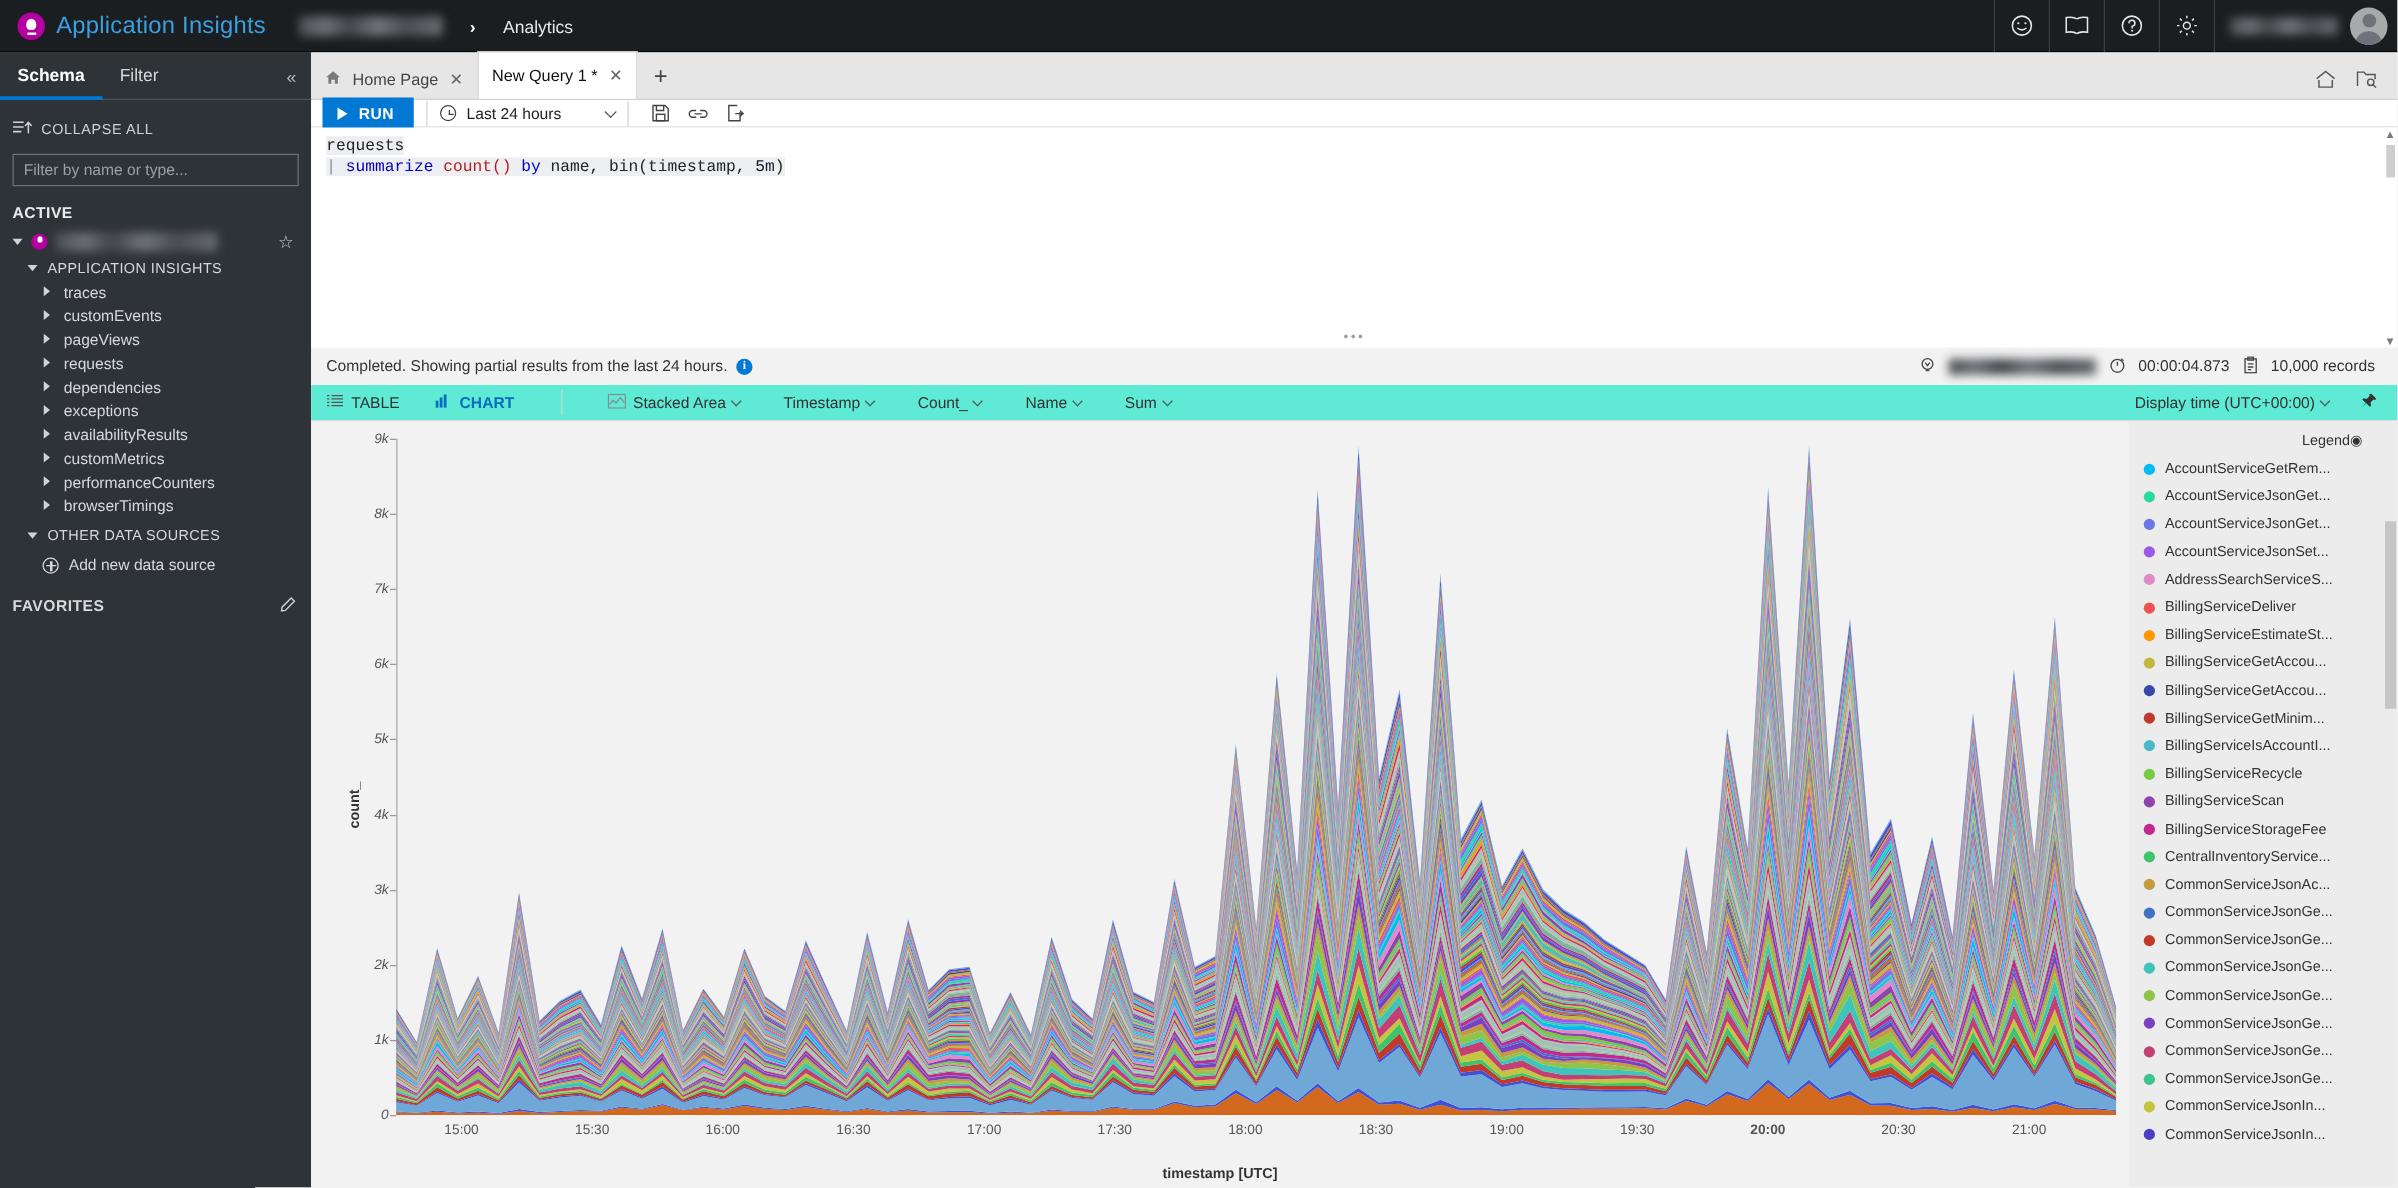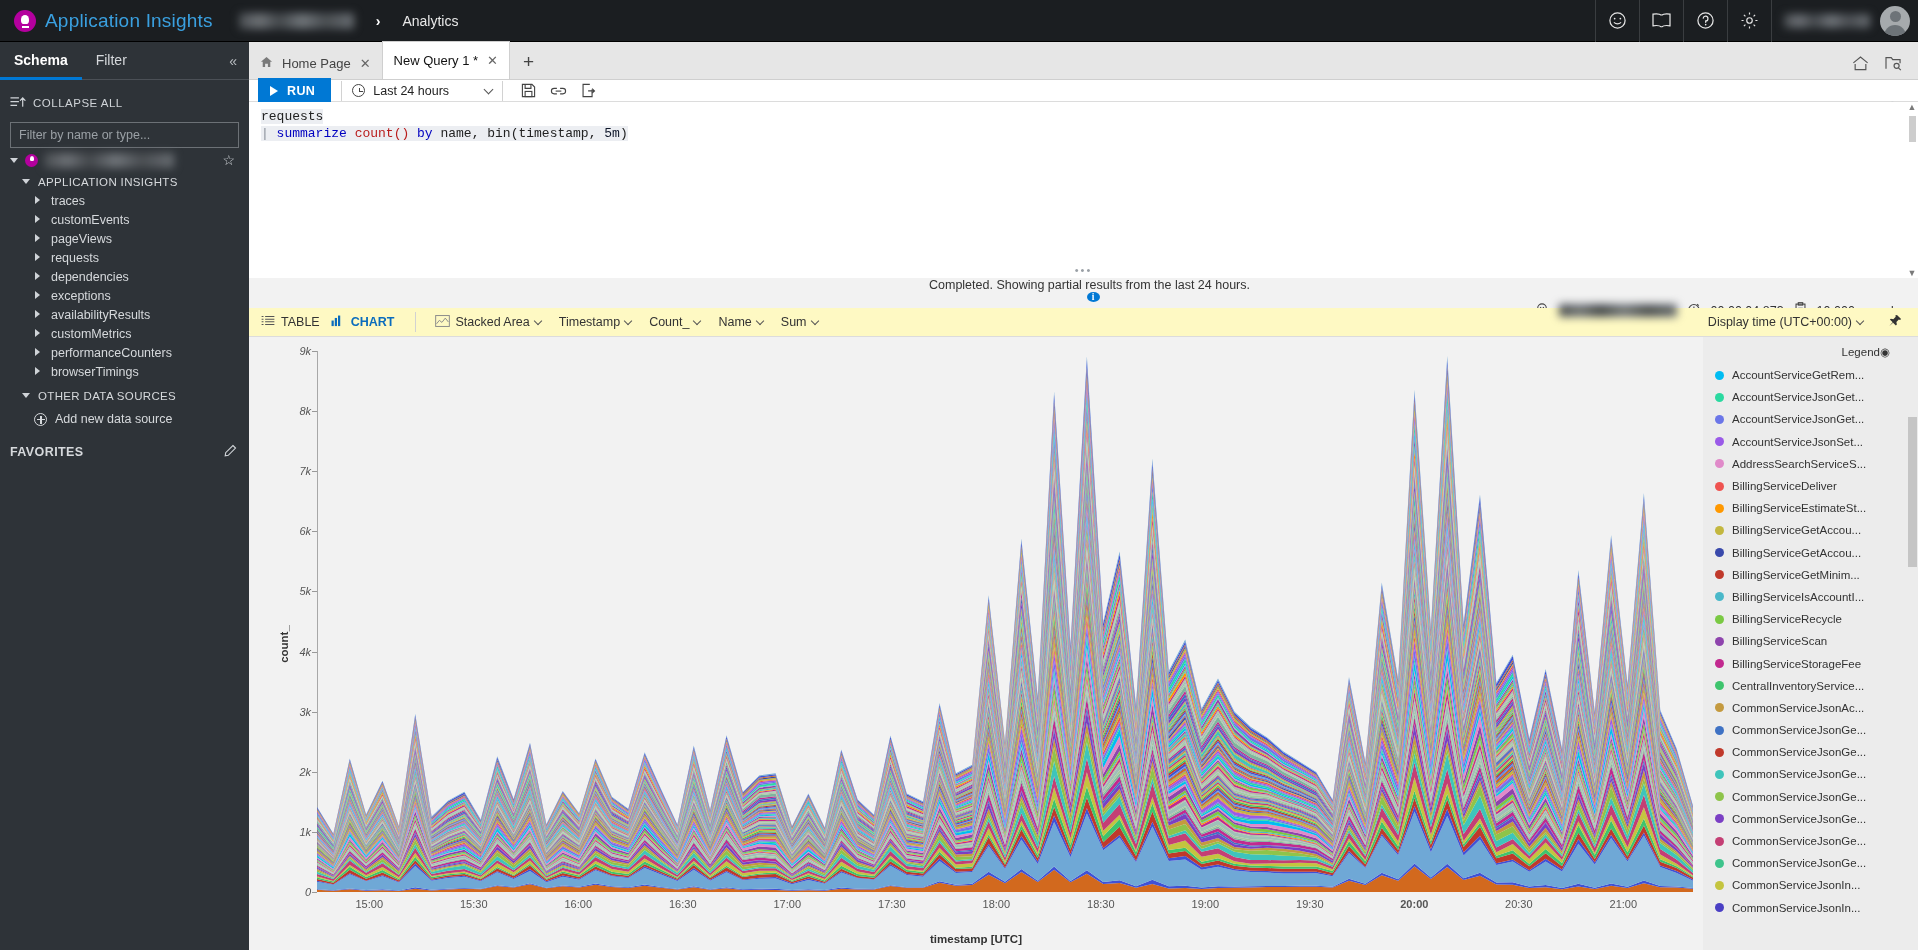--- a/index.html
+++ b/index.html
@@ -115,27 +115,27 @@
   .hl { background:#eceef2; }
   .kw { color:#0000c0; }
   .fn { color:#b91c1c; }
   .pipe { color:#8a8f98; }
   .num { color:#0f172a; }
   #editor-grip { position:absolute; bottom:2px; left:50%; transform:translateX(-50%); color:#9aa0a6; letter-spacing:2px; font-size:11px;}
   #ed-scroll { position:absolute; right:0; top:0; width:11px; height:100%; background:#fff;}
   #ed-scroll .th { position:absolute; top:3px; right:2px; width:7px; height:26px; background:#cdcdcd;}
   #ed-scroll .ar { position:absolute; right:1.5px; color:#7a7a7a; font-size:9px;}
 
-  #statusbar { height:30px; background:#f2f2f2; display:flex; align-items:center; padding:0 0 0 12px; font-size:12.5px; color:#333;flex-direction:column;}
+  #statusbar { height:30px; background:#f2f2f2; display:flex; align-items:center; padding:0 0 0 12px; font-size:12.5px; color:#333;}
   .info-i { width:13px;height:13px;border-radius:50%;background:#0078d4;color:#fff;font-size:9.5px;font-weight:bold;
             display:inline-flex;align-items:center;justify-content:center;margin-left:7px;font-family:"Liberation Serif",serif;}
   #status-right { margin-left:auto; display:flex; align-items:center; gap:10px; padding-right:18px; color:#333;}
   #bulb-blur { width:118px; height:13px; }
 
-  #chartbar { height:28px; background:#fef9c3; display:flex; align-items:center; padding-left:12px; font-size:12.5px; color:#333; gap:0;}
+  #chartbar { height:28px; background:#5eead4; display:flex; align-items:center; padding-left:12px; font-size:12.5px; color:#333; gap:17px;}
   .cb-item { display:flex; align-items:center; gap:6px; padding:0 11px 0 0; }
   .cb-item.sel { color:#0a6cbd; font-weight:bold;}
   .dd { display:flex; align-items:center; gap:5px; padding:0 9px; font-size:12.5px;}
   .chev-s { width:6px;height:6px;border-right:1.3px solid #555;border-bottom:1.3px solid #555;transform:rotate(45deg);margin-bottom:3px;}
   #chartbar-right { margin-left:auto; display:flex; align-items:center; gap:16px; padding-right:16px;}
 
   
   #chartarea { flex:1; background:#f2f2f2; display:flex; border-top:1px solid #dcdcdc; position:relative; min-height:0;}
   #plotwrap { flex:1; position:relative; min-width:0;}
   #legend { width:215px; flex:0 0 215px; background:#ececec; position:relative; font-size:11.5px; color:#333; padding-top:8px;}
@@ -229,20 +229,21 @@
     <div id="sb-search-wrap">
       <input id="sb-search" placeholder="Filter by name or type..." style="">
       <span id="sb-search-icon">
         <svg width="13" height="13" viewBox="0 0 14 14" fill="none" stroke="#b7bcc1" stroke-width="1.2">
           <circle cx="5.8" cy="5.8" r="4.3"></circle>
             <path d="M9.1 9.1 12.6 12.6"></path>
         </svg>
       </span>
     </div>
 
+    <div class="sec-head">ACTIVE</div>
 
     <div id="root-row">
       <span class="caret down"></span>
       <span class="mini-logo"></span>
       <span id="root-blur" class="blurred"></span>
       <span id="root-star">☆</span>
     </div>
 
     <div class="tree-row" id="appins-row">
       <span class="caret down"></span>

